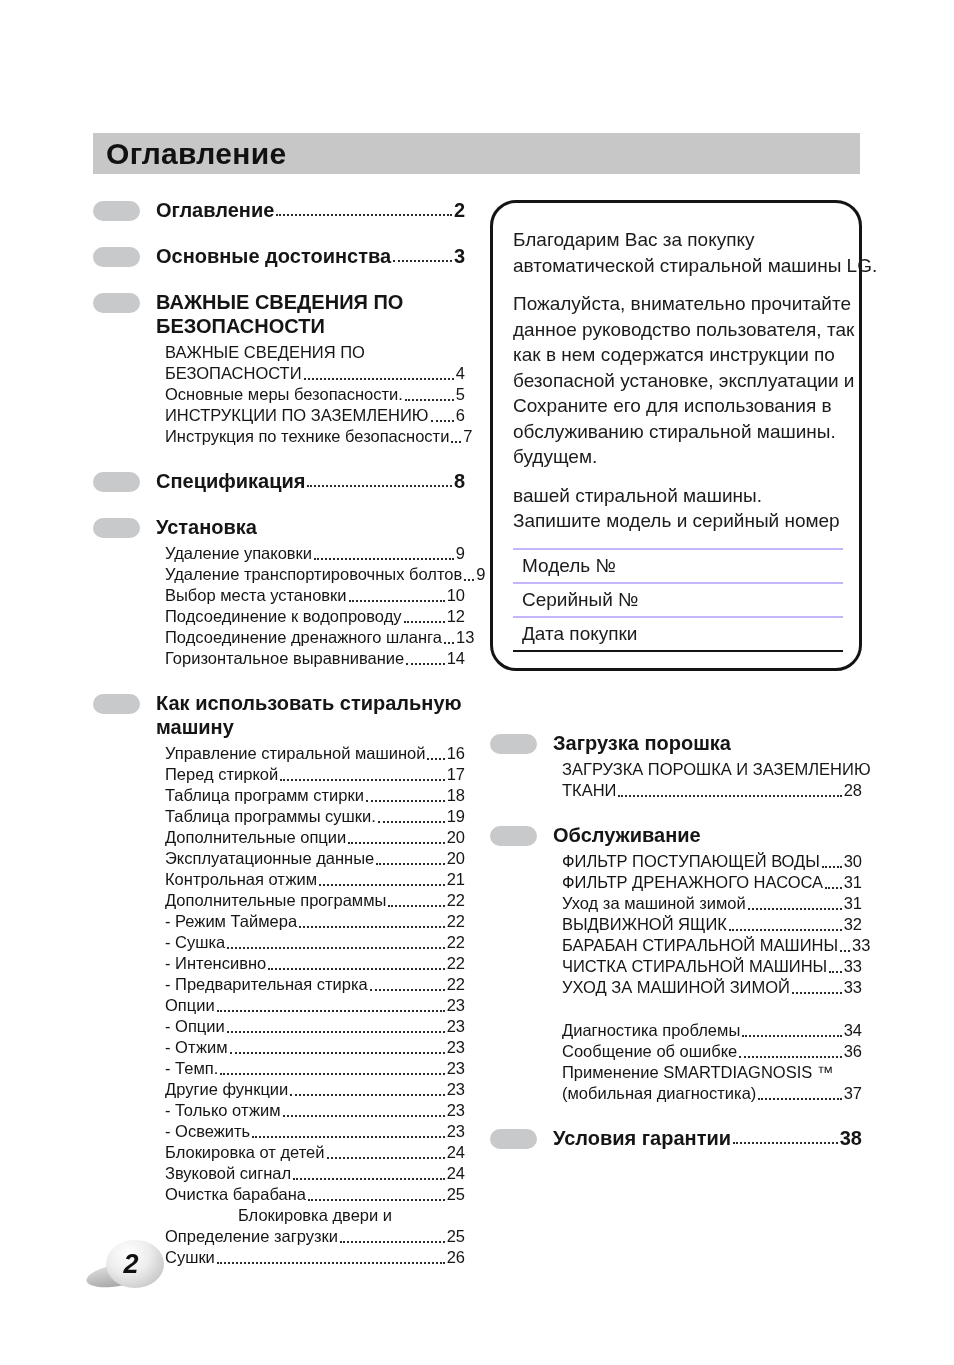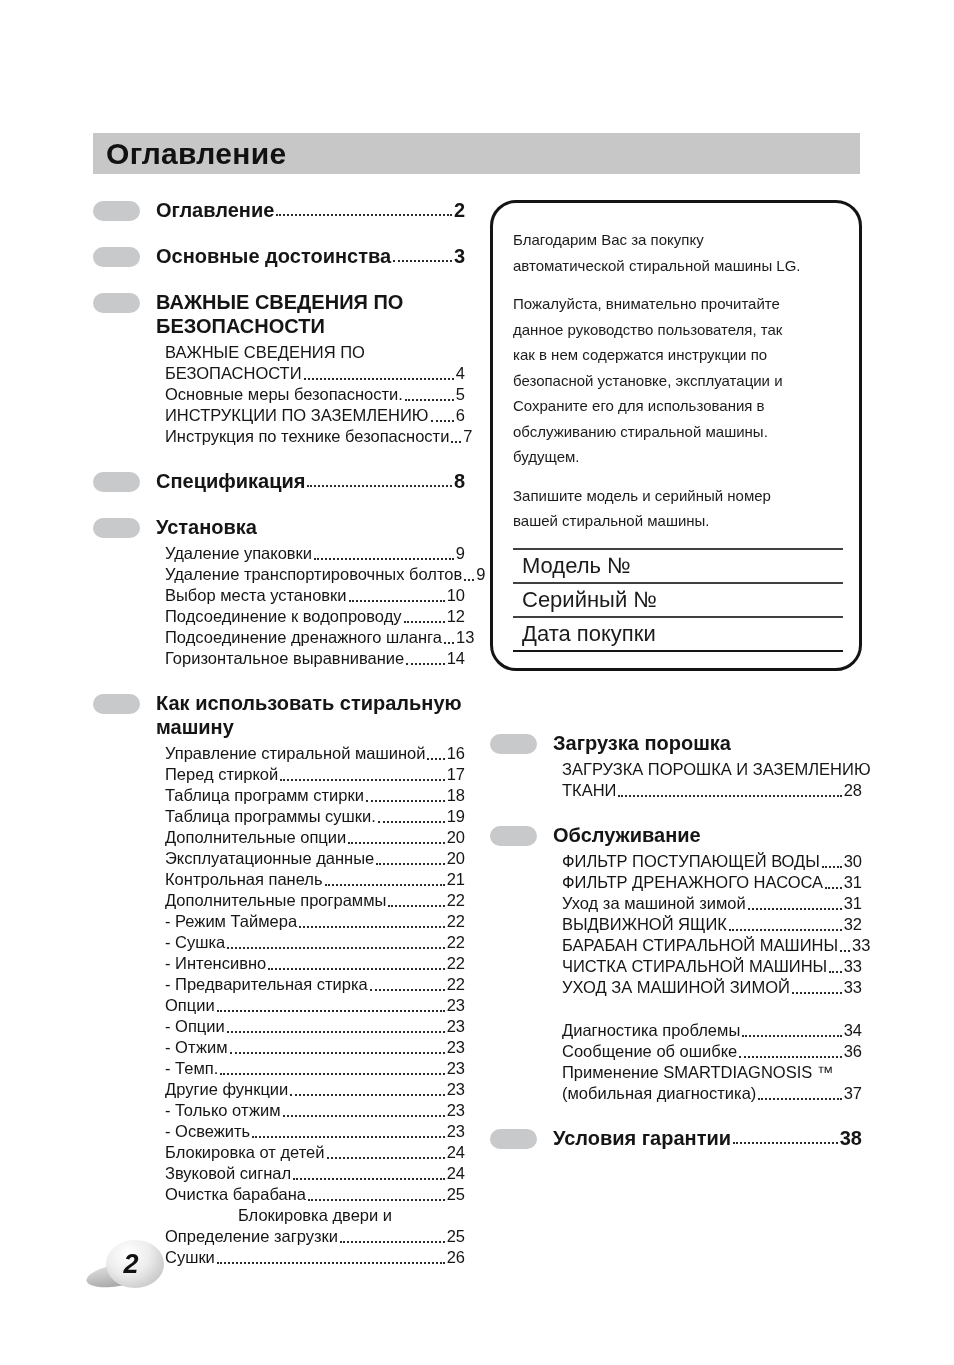--- a/index.html
+++ b/index.html
@@ -46,25 +46,25 @@
   .item-text { flex:0 0 auto; font-size:16.5px; line-height:21px; white-space:nowrap; }
   .item-page { flex:0 0 auto; font-size:16.5px; line-height:21px; }
   .item-row .leader { margin-bottom:4px; }
 
   
   .info-box {
     border:3px solid #141414; border-radius:26px;
     padding:24px 16px 16px 20px; width:372px;
   }
   .box-para { margin-bottom:13px; }
-  .box-line { font-size:15px; line-height:25.5px; white-space:nowrap; color:#1b1b1b; }
+  .box-line { font-size:19px; line-height:25.5px; white-space:nowrap; color:#1b1b1b; }
   .fields { margin-top:14px; border-bottom:2px solid #141414; }
   .field-row {
-    border-top:2px solid #404040; padding:5px 0 5px 9px;
-    font-size:22px; line-height:22px; color:#1b1b1b;
+    border-top:2px solid #c4b5fd; padding:5px 0 5px 9px;
+    font-size:19px; line-height:22px; color:#1b1b1b;
   }
   .right-sections { margin-top:60px; }
 
   
   .page-bubble { position:absolute; left:86px; top:1238px; width:92px; height:62px; }
   .bubble-swoosh {
     position:absolute; left:0px; top:26px; width:66px; height:22px;
     background:linear-gradient(180deg,#dcdcdc 0%,#a8a8a8 100%);
     border-radius:50%; transform:rotate(-10deg);
   }
@@ -258,21 +258,21 @@
         </div>
         <div class="item">
           <div class="item-row">
             <span class="item-text">Эксплуатационные данные</span>
             <span class="leader"></span>
             <span class="item-page">20</span>
           </div>
         </div>
         <div class="item">
           <div class="item-row">
-            <span class="item-text">Контрольная панель</span>
+            <span class="item-text">Контрольная отжим</span>
             <span class="leader"></span>
             <span class="item-page">21</span>
           </div>
         </div>
         <div class="item">
           <div class="item-row">
             <span class="item-text">Дополнительные программы</span>
             <span class="leader"></span>
             <span class="item-page">22</span>
           </div>
@@ -404,22 +404,22 @@
         <div class="box-para">
           <div class="box-line">Пожалуйста, внимательно прочитайте</div>
           <div class="box-line">данное руководство пользователя, так</div>
           <div class="box-line">как в нем содержатся инструкции по</div>
           <div class="box-line">безопасной установке, эксплуатации и</div>
           <div class="box-line">Сохраните его для использования в</div>
           <div class="box-line">обслуживанию стиральной машины.</div>
           <div class="box-line">будущем.</div>
         </div>
         <div class="box-para">
+          <div class="box-line">вашей стиральной машины.</div>
           <div class="box-line">Запишите модель и серийный номер</div>
-          <div class="box-line">вашей стиральной машины.</div>
         </div>
       </div>
     <div class="fields">
         <div class="field-row">Модель №</div>
         <div class="field-row">Серийный №</div>
         <div class="field-row">Дата покупки</div>
       </div>
   </div>
   <div class="right-sections">
       <div class="toc-section">

